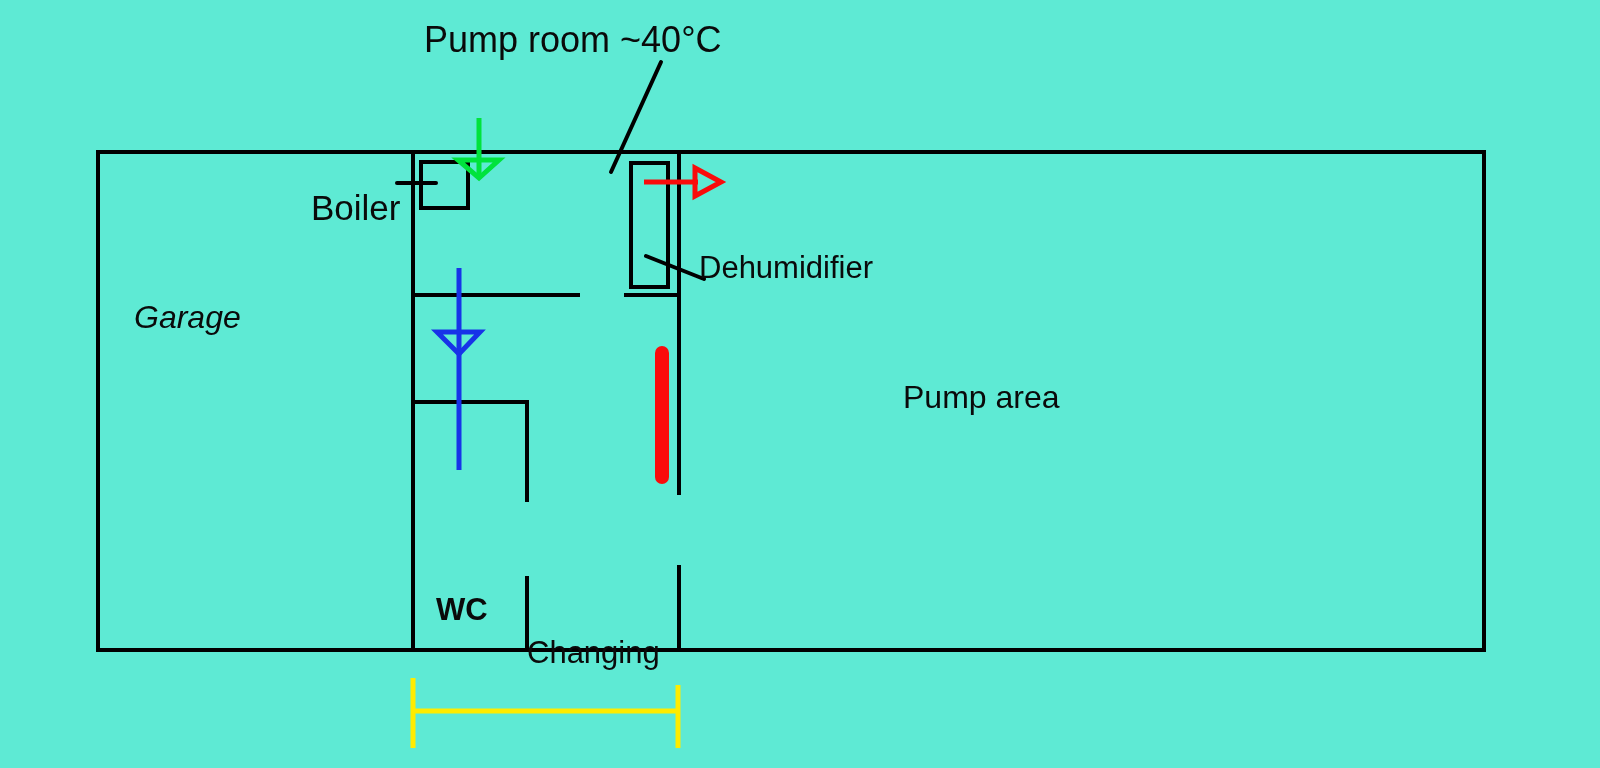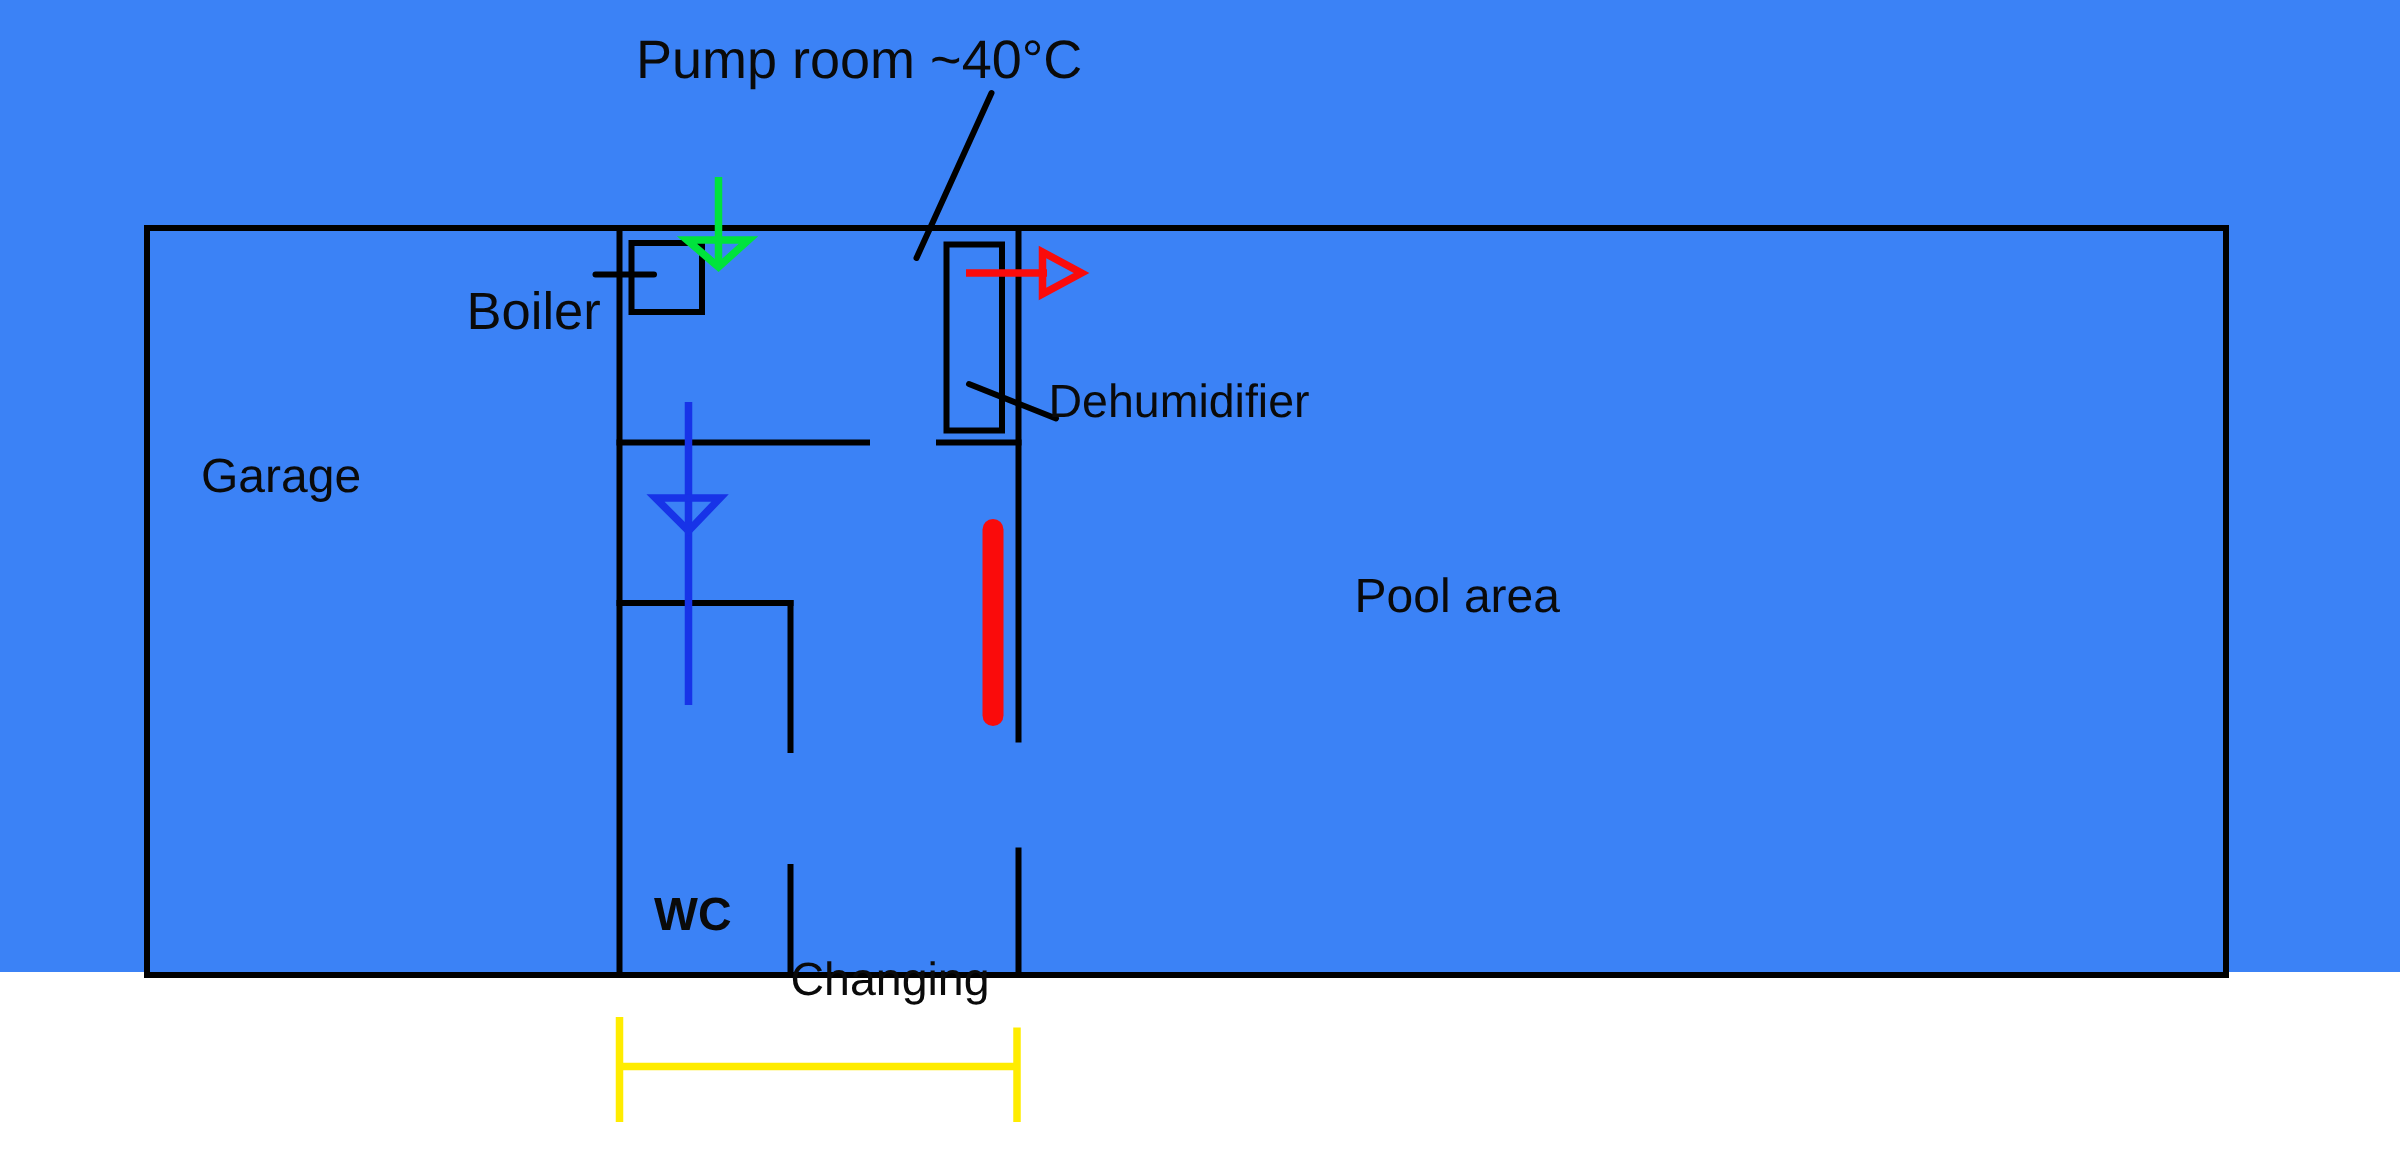--- a/index.html
+++ b/index.html
@@ -3,39 +3,39 @@
 <meta charset="utf-8">
 <style>
   html, body {
     margin: 0; padding: 0;
     background: #ffffff;
     width: 1600px; height: 768px;
     overflow: hidden;
   }
   .canvas {
     position: relative;
-    width: 1600px; height: 648px;
+    width: 1600px; height: 768px;
     font-family: "Liberation Sans", sans-serif;
     color: #000000;
-    background: #3b82f6;
+    background: #5eead4;
     text-align: center;
   }
   svg.plan {
     position: absolute; left: 0; top: 0;
   }
   .label {
     position: absolute;
     line-height: 1;
     white-space: nowrap;
     color: #0a0a0a;
   }
   .lbl-pump      { left: 424px; top: 22px;  font-size: 36px; }
   .lbl-boiler    { left: 311px; top: 163px; font-size: 35px; margin-top: 27px; }
   .lbl-dehum     { left: 699px; top: 252px; font-size: 31px; }
-  .lbl-garage    { left: 134px; top: 301px; font-size: 32px; }
+  .lbl-garage    { left: 134px; top: 301px; font-size: 32px; font-style: italic; }
   .lbl-pool      { left: 903px; top: 381px; font-size: 32px; }
   .lbl-wc        { left: 436px; top: 594px; font-size: 31px; font-weight: bold; }
   .lbl-changing  { left: 527px; top: 609px; font-size: 31px; margin-top: 28px; }
 </style>
 </head>
 <body>
 
 <div class="canvas">
 
   <svg class="plan" width="1600" height="768" viewBox="0 0 1600 768">
@@ -84,17 +84,17 @@
       <line x1="413" y1="678" x2="413" y2="748"></line>
       <line x1="678" y1="685" x2="678" y2="748"></line>
       <line x1="413" y1="711" x2="676" y2="711"></line>
     </g>
   </svg>
 
   <div class="label lbl-pump">Pump room ~40°C</div>
   <div class="label lbl-boiler">Boiler</div>
   <div class="label lbl-dehum">Dehumidifier</div>
   <div class="label lbl-garage">Garage</div>
-  <div class="label lbl-pool">Pool area</div>
+  <div class="label lbl-pool">Pump area</div>
   <div class="label lbl-wc">WC</div>
   <div class="label lbl-changing">Changing</div>
 
 </div>
 
 </body></html>

